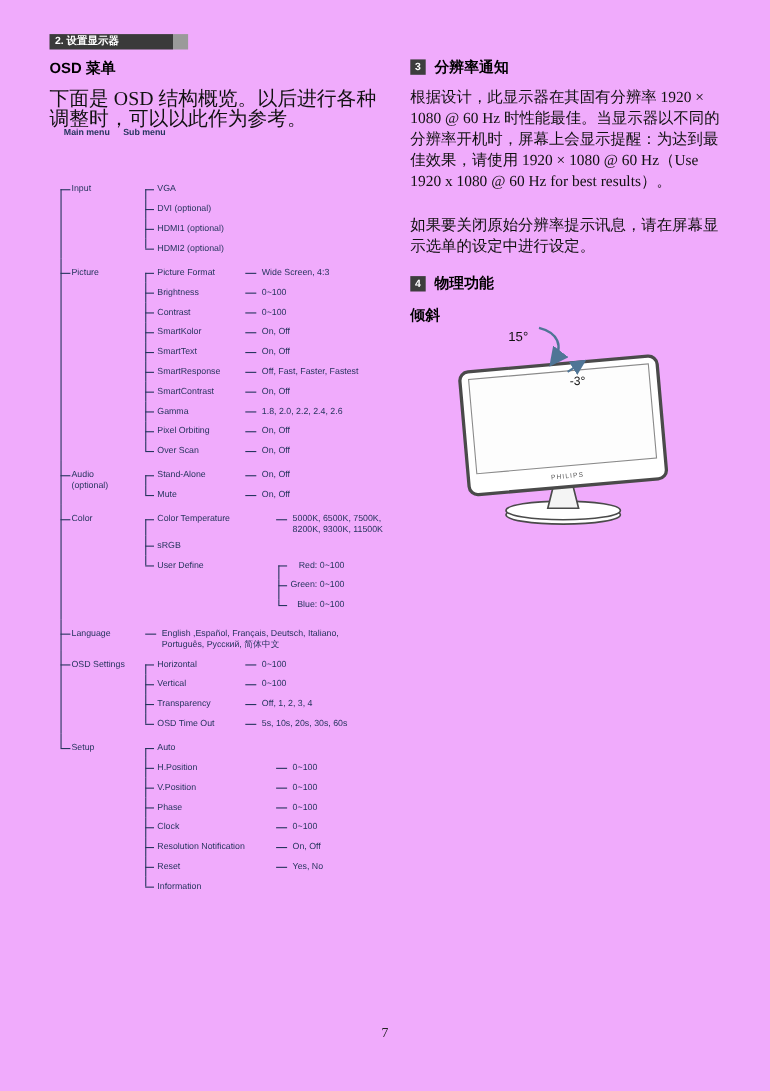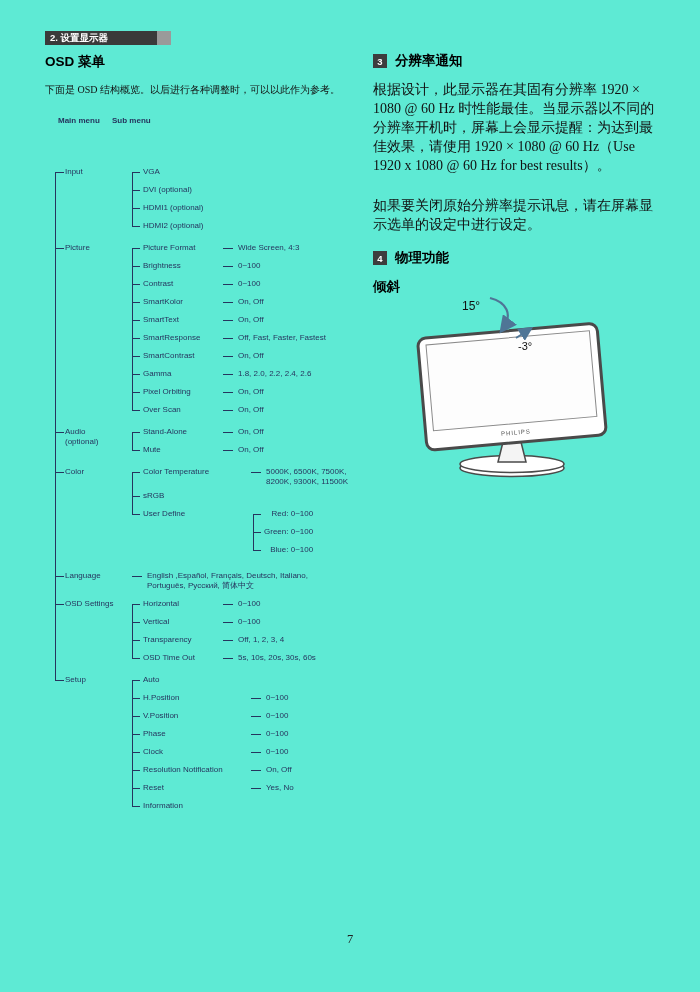--- a/index.html
+++ b/index.html
@@ -1,34 +1,34 @@
 <!DOCTYPE html>
 <html><head>
 <meta charset="utf-8">
 <style>
   html,body { margin:0; padding:0; background:#ffffff; }
   .page {
-    position:relative; width:700px; height:992px; background:#5eead4;
+    position:relative; width:700px; height:992px; background:#f0abfc;
     font-family:"Liberation Serif", serif; color:#111; overflow:hidden;
   }
   
   .section-badge {
     position:absolute; left:45px; top:31px; width:126px; height:14px;
     background:linear-gradient(to right, #3a3a3a 0 112px, #9a9a9a 112px 100%);
     color:#fff; font:bold 9.5px "Liberation Sans", sans-serif;
     line-height:14px; padding-left:5px; box-sizing:border-box;
   }
   
   .osd-heading {
     position:absolute; left:45px; top:53px;
     font:bold 13.5px "Liberation Sans", sans-serif; color:#000;
   }
   .intro-para {
     position:absolute; left:45px; top:80px; width:302px;
-    font-size:10px; line-height:19px;
+    font-size:18px; line-height:19px;
   }
   .col-header {
     position:absolute; top:116px;
     font:bold 8px "Liberation Sans", sans-serif; color:#26355e;
   }
   .col-header.main { left:58px; }
   .col-header.sub  { left:112px; }
 
   
   .tree {

